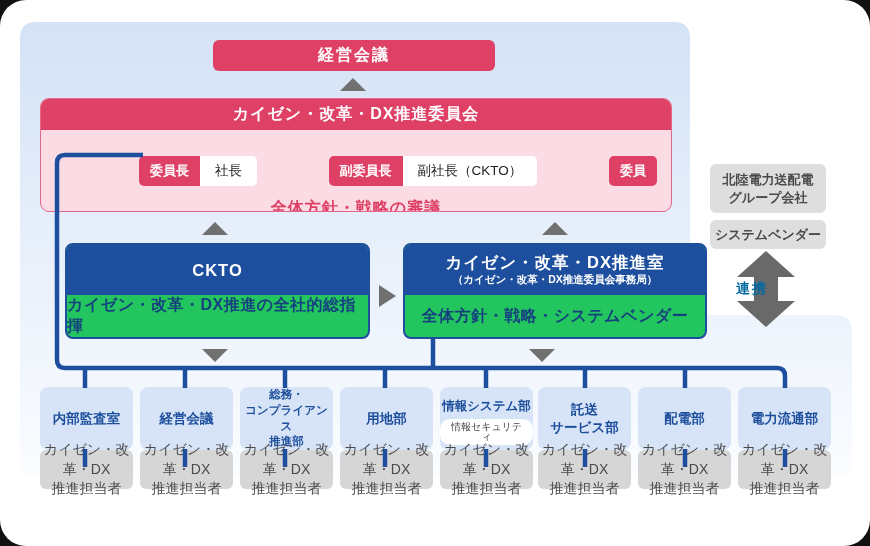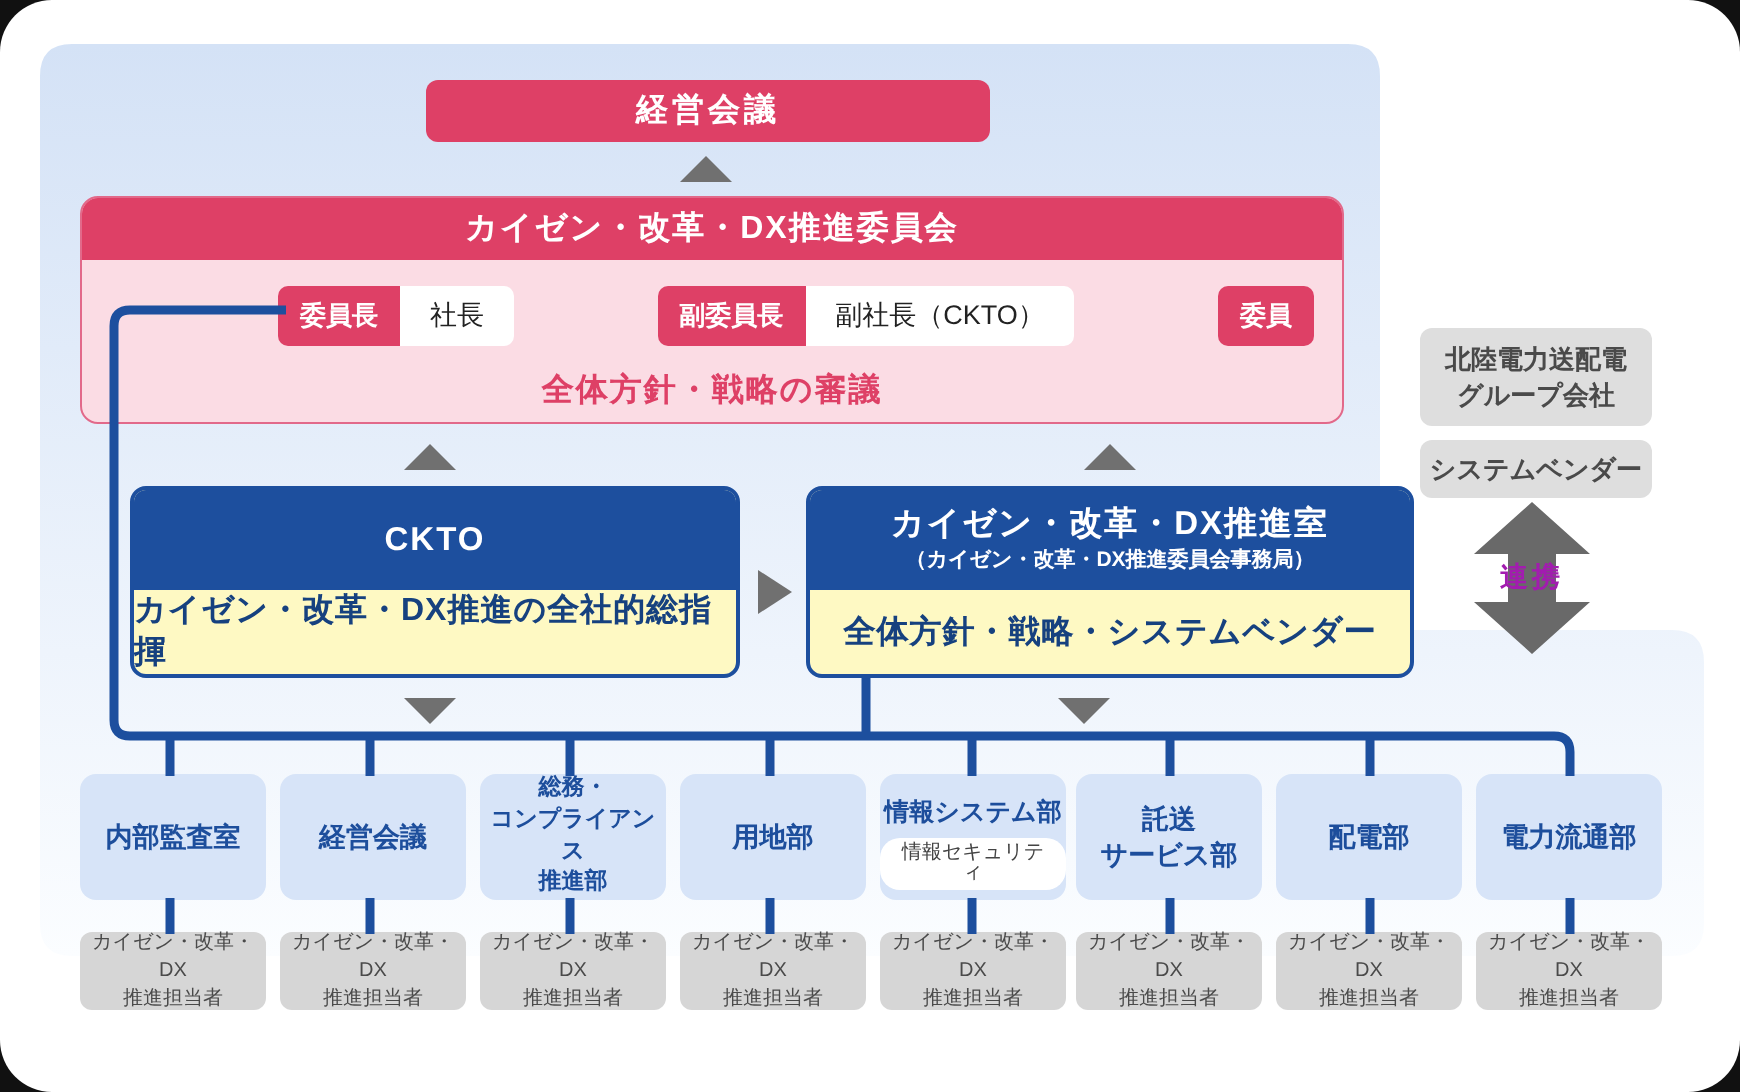--- a/index.html
+++ b/index.html
@@ -25,40 +25,40 @@
     border:1.5px solid #E2698A;overflow:hidden;z-index:2;background:#FBDCE4;
     box-sizing:border-box;display:flex;flex-direction:column;
   }
   .committee-header{
     height:31px;background:#DE4066;color:#fff;display:flex;align-items:center;
     justify-content:center;font-weight:bold;font-size:16px;letter-spacing:1px;flex:0 0 auto;
   }
   .committee-body{flex:1;display:flex;flex-direction:column;}
   .member-row{
     display:flex;justify-content:space-between;align-items:flex-end;
-    padding:13px 14px 0 98px;
+    padding:26px 14px 0 98px;
   }
   .pair{display:flex;align-items:stretch;border-radius:5px;overflow:hidden;}
   .pair .role{
     background:#DE4066;color:#fff;font-weight:bold;font-size:13px;
     display:flex;align-items:center;justify-content:center;padding:6px 11px;
   }
   .pair .person{
     background:#ffffff;color:#222;font-size:13.5px;
     display:flex;align-items:center;justify-content:center;padding:6px 15px;
   }
   .committee-mission{
     text-align:center;color:#DE4066;font-weight:bold;font-size:16px;
     letter-spacing:1px;margin-top:12px;
   }
 
   
   .bluebox{
     border:2px solid #1D4F9E;border-radius:8px;overflow:hidden;z-index:2;
-    box-sizing:border-box;display:flex;flex-direction:column;background:#fef9c3;
+    box-sizing:border-box;display:flex;flex-direction:column;background:#22c55e;
   }
   .bluebox .bb-header{
     background:#1D4F9E;color:#fff;display:flex;flex-direction:column;
     align-items:center;justify-content:center;flex:0 0 50px;
   }
   .bb-title{font-weight:bold;font-size:16.5px;letter-spacing:1px;line-height:1.15;}
   .bb-subtitle{font-weight:bold;font-size:10.5px;margin-top:2px;}
   .bluebox .bb-body{
     flex:1;display:flex;align-items:center;justify-content:center;
     color:#16417F;font-weight:bold;font-size:16px;letter-spacing:.5px;
@@ -68,42 +68,42 @@
 
   
   .partner{
     background:#DEDEDE;border-radius:6px;color:#4A4A4A;font-weight:bold;
     display:flex;align-items:center;justify-content:center;text-align:center;
     font-size:13px;line-height:1.35;z-index:2;
   }
   .partner1{left:710px;top:164px;width:116px;height:49px;}
   .partner2{left:710px;top:220px;width:116px;height:29px;}
   .link-label{
-    left:736px;top:280px;width:60px;text-align:center;color:#a21caf;
+    left:736px;top:280px;width:60px;color:#0369a1;
     font-weight:bold;font-size:14px;letter-spacing:2px;z-index:4;font-family:Liberation Serif, serif;
   }
 
   
   .dept{
     top:387px;width:93px;height:63px;background:#D7E4F8;border-radius:8px;
     color:#1D4E9C;font-weight:bold;display:flex;flex-direction:column;
     align-items:center;justify-content:center;text-align:center;z-index:2;
     font-size:13.5px;line-height:1.3;box-sizing:border-box;
   }
   .dept.small{font-size:11.5px;line-height:1.35;}
   .dept.with-badge{font-size:12.5px;justify-content:flex-start;padding-top:11px;}
   .badge{
     margin-top:5px;background:#ffffff;border-radius:10px;color:#444;
     font-weight:normal;font-size:10px;padding:3px 7px;line-height:1;
   }
 
   
   .staff{
-    top:466px;width:93px;height:39px;background:#D6D6D6;border-radius:6px;
-    color:#4A4A4A;font-size:10px;line-height:1.4;display:flex;align-items:center;
+    top:450px;width:93px;height:39px;background:#D6D6D6;border-radius:6px;
+    color:#4A4A4A;font-size:14px;line-height:1.4;display:flex;align-items:center;
     justify-content:center;text-align:center;z-index:2;
   }
 </style>
 </head>
 <body>
 
 <div class="page">
 
   <svg class="layer" width="870" height="546" style="z-index:0">
     <defs>

